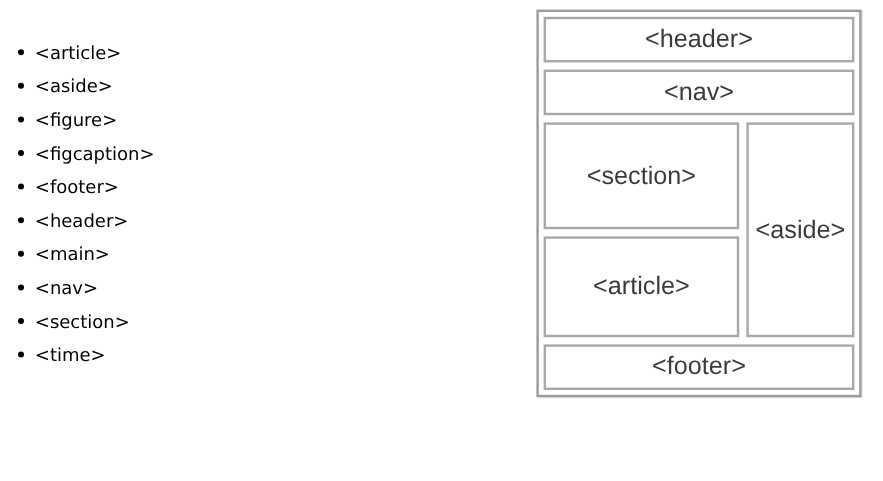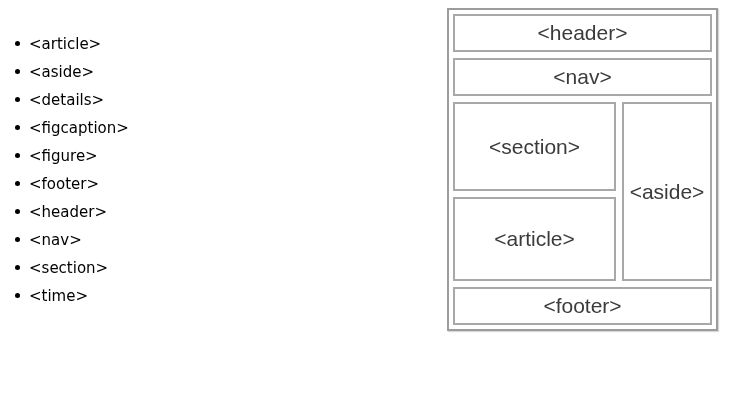--- a/index.html
+++ b/index.html
@@ -89,25 +89,25 @@
   .section-box { flex: 0 0 89px; }
   .article-box { flex: 1; }
   .aside-box { flex: 0 0 90px; }
 </style>
 </head>
 <body>
 
 <ul class="tag-list">
   <li>&lt;article&gt;</li>
   <li>&lt;aside&gt;</li>
-  <li>&lt;details&gt;</li>
+  <li>&lt;figure&gt;</li>
   <li>&lt;figcaption&gt;</li>
-  <li>&lt;figure&gt;</li>
   <li>&lt;footer&gt;</li>
   <li>&lt;header&gt;</li>
+  <li>&lt;main&gt;</li>
   <li>&lt;nav&gt;</li>
   <li>&lt;section&gt;</li>
   <li>&lt;time&gt;</li>
 </ul>
 
 <div class="layout-diagram">
   <div class="dbox row-fixed">
     <span>&lt;header&gt;</span>
   </div>
   <div class="dbox row-fixed">

